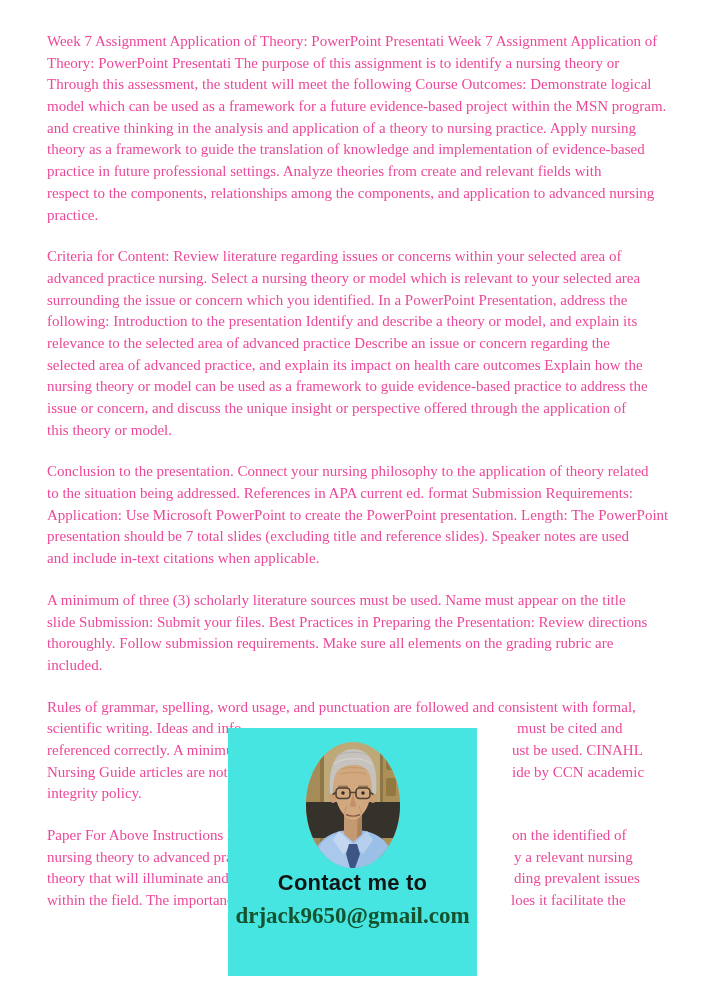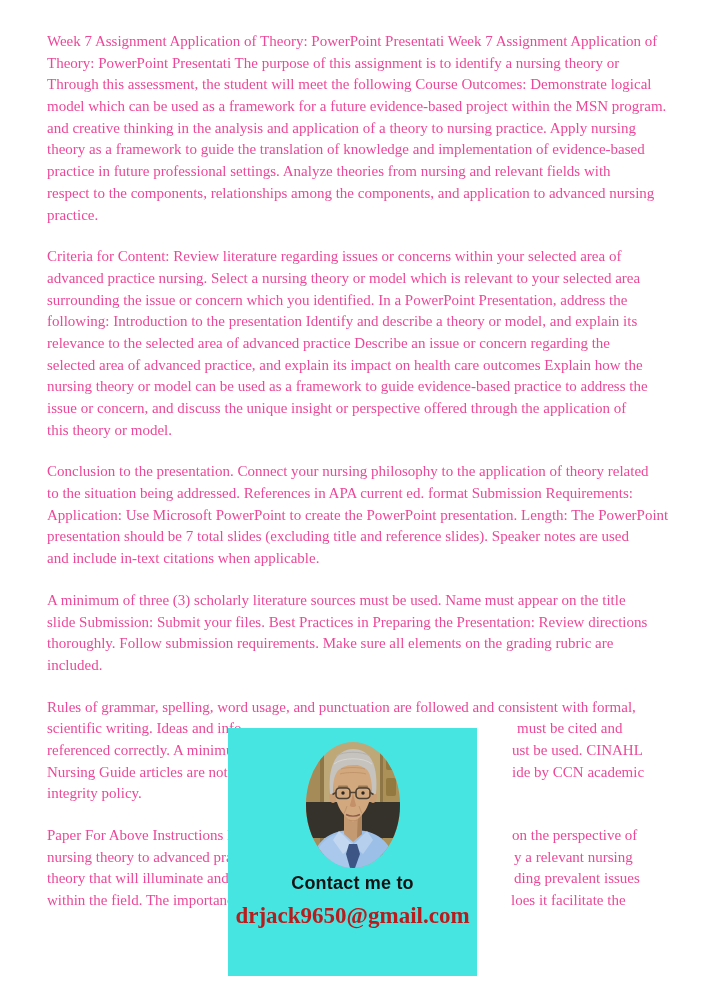--- a/index.html
+++ b/index.html
@@ -18,43 +18,43 @@
     white-space:pre;
   }
   .frag-right { position:absolute; top:0;margin-left:34px; }
   .ad {
     position:absolute; left:228px; top:728px; width:249px; height:248px;
     display:flex; flex-direction:column; align-items:center;
   }
   .ad svg { margin-top:14px; display:block; flex:0 0 auto; }
   .headline {
     font-family:"Liberation Sans","DejaVu Sans",sans-serif;
-    font-weight:bold; font-size:18px; line-height:30px;
+    font-weight:bold; font-size:22px; line-height:30px;
     color:#141414; text-align:center; letter-spacing:0.2px;
   }
   .email {
     font-family:"Liberation Serif","DejaVu Serif",serif;
     font-weight:bold; font-size:23px; line-height:34px;
-    color:#b91c1c; margin-top:1px; text-align:center;
+    color:#14532d; margin-top:1px; text-align:center;
   }
 </style>
 </head>
 <body>
 
 <div class="page" style="background: rgb(255, 255, 255);">
 
   <div class="doc" style="color: #ec4899;">
       <div class="para">
         <div class="line">Week 7 Assignment Application of Theory: PowerPoint Presentati Week 7 Assignment Application of</div>
         <div class="line">Theory: PowerPoint Presentati The purpose of this assignment is to identify a nursing theory or</div>
         <div class="line">Through this assessment, the student will meet the following Course Outcomes: Demonstrate logical</div>
         <div class="line">model which can be used as a framework for a future evidence-based project within the MSN program.</div>
         <div class="line">and creative thinking in the analysis and application of a theory to nursing practice. Apply nursing</div>
         <div class="line">theory as a framework to guide the translation of knowledge and implementation of evidence-based</div>
-        <div class="line">practice in future professional settings. Analyze theories from nursing and relevant fields with</div>
+        <div class="line">practice in future professional settings. Analyze theories from create and relevant fields with</div>
         <div class="line">respect to the components, relationships among the components, and application to advanced nursing</div>
         <div class="line">practice.</div>
       </div>
       <div class="para">
         <div class="line">Criteria for Content: Review literature regarding issues or concerns within your selected area of</div>
         <div class="line">advanced practice nursing. Select a nursing theory or model which is relevant to your selected area</div>
         <div class="line">surrounding the issue or concern which you identified. In a PowerPoint Presentation, address the</div>
         <div class="line">following: Introduction to the presentation Identify and describe a theory or model, and explain its</div>
         <div class="line">relevance to the selected area of advanced practice Describe an issue or concern regarding the</div>
         <div class="line">selected area of advanced practice, and explain its impact on health care outcomes Explain how the</div>
@@ -76,21 +76,21 @@
         <div class="line">included.</div>
       </div>
       <div class="para">
         <div class="line">Rules of grammar, spelling, word usage, and punctuation are followed and consistent with formal,</div>
         <div class="line"><span>scientific writing. Ideas and info</span><span class="frag-right" style="left: 436px;">must be cited and</span></div>
         <div class="line"><span>referenced correctly. A minimu</span><span class="frag-right" style="left: 431px;">ust be used. CINAHL</span></div>
         <div class="line"><span>Nursing Guide articles are not c</span><span class="frag-right" style="left: 431px;">ide by CCN academic</span></div>
         <div class="line">integrity policy.</div>
       </div>
       <div class="para">
-        <div class="line"><span>Paper For Above Instructions In</span><span class="frag-right" style="left: 431px;">on the perspective of</span></div>
+        <div class="line"><span>Paper For Above Instructions In</span><span class="frag-right" style="left: 431px;">on the identified of</span></div>
         <div class="line"><span>nursing theory to advanced prac</span><span class="frag-right" style="left: 433px;">y a relevant nursing</span></div>
         <div class="line"><span>theory that will illuminate and e</span><span class="frag-right" style="left: 433px;">ding prevalent issues</span></div>
         <div class="line"><span>within the field. The importance</span><span class="frag-right" style="left: 430px;">loes it facilitate the</span></div>
       </div>
     </div>
 
   <div class="ad" style="background: rgb(70, 229, 226);">
     <svg width="94" height="126" viewBox="0 0 94 126" role="img" aria-label="portrait">
       <defs>
         <clipPath id="ovalClip">

